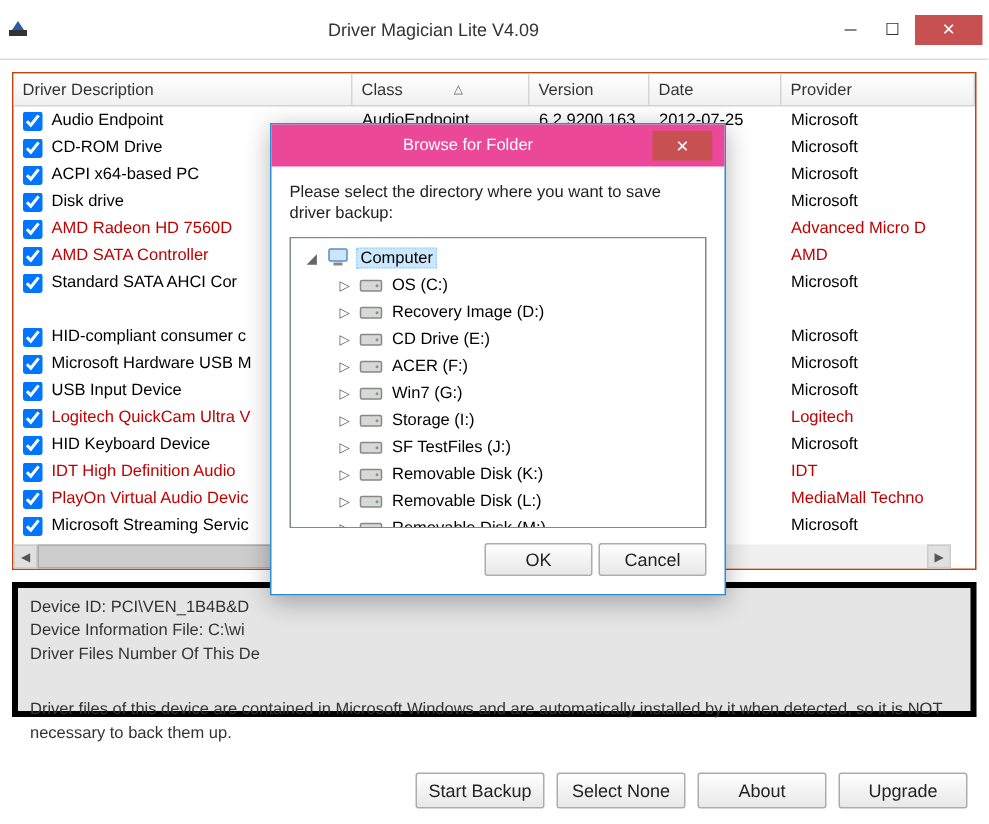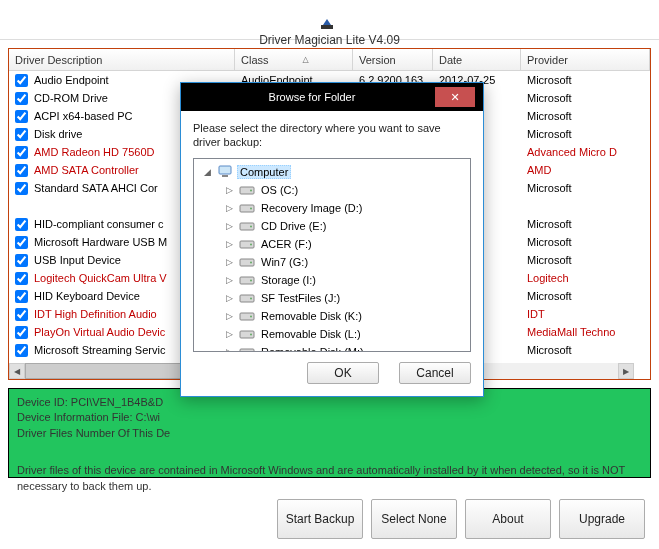--- a/index.html
+++ b/index.html
@@ -1,18 +1,18 @@
 <!DOCTYPE html>
 <html><head>
 <meta charset="utf-8">
 <style>
 * { box-sizing: border-box; margin: 0; padding: 0; font-family: "Segoe UI", Tahoma, sans-serif; font-size: 11px; }
 body { background: #fff; width: 659px; height: 549px; overflow: hidden; position: relative; }
 
-.titlebar { height: 40px; background: #fff; display: flex; align-items: center; padding: 17px 4px; border-bottom: 1px solid #ddd; flex-direction: column; }
+.titlebar { height: 40px; background: #fff; display: flex; align-items: center; padding: 17px 4px; border-bottom: 1px solid #ddd; }
 .titlebar .app-icon { width: 16px; height: 16px; margin-right: 6px; }
 .titlebar .title { flex: 1; text-align: center; font-size: 12px; color: #333; }
 .titlebar .win-btn { width: 26px; height: 20px; display: flex; align-items: center; justify-content: center; color: #333; cursor: default; margin-left: 2px; }
 .titlebar .win-btn.close { background: #c75050; color: #fff; width: 45px; }
 
 .main-area { padding: 8px; }
 
 .table-wrap { border: 1px solid #c2410c; background: #fff; height: 332px; overflow: hidden; position: relative; }
 .table-header { display: flex; background: linear-gradient(#fff, #f0f0f0); border-bottom: 1px solid #d5d5d5; height: 22px; }
 .table-header .th { padding: 3px 6px; border-right: 1px solid #d5d5d5; display: flex; align-items: center; color: #333; cursor: default; }
@@ -28,42 +28,42 @@
 .table-row .td { padding: 1px 6px; white-space: nowrap; overflow: hidden; text-overflow: clip; display: flex; align-items: center; }
 .table-row .td.col-desc { gap: 4px; }
 .table-row input[type=checkbox] { width: 13px; height: 13px; margin-right: 2px; flex-shrink: 0; }
 .table-row.highlight { color: #c00000; }
 
 .hscroll { position: absolute; bottom: 0; left: 0; right: 16px; height: 16px; background: #f0f0f0; display: flex; align-items: center; }
 .hscroll .sbtn { width: 16px; height: 16px; background: #e0e0e0; border: 1px solid #ccc; display: flex; align-items: center; justify-content: center; font-size: 8px; color: #555; }
 .hscroll .track { flex: 1; height: 16px; position: relative; }
 .hscroll .thumb { position: absolute; left: 0; width: 60%; height: 100%; background: #cdcdcd; border: 1px solid #aaa; }
 
-.info-box { margin-top: 8px; border: 1px solid #000000; padding: 6px 8px; height: 90px; background: #22c55e; color: #333; line-height: 1.4; }
+.info-box { margin-top: 8px; border: 4px solid #000000; padding: 6px 8px; height: 90px; background: #e5e5e5; color: #333; line-height: 1.4; }
 .info-box .line { white-space: nowrap; overflow: hidden; }
 
 .button-bar { position: absolute; bottom: 10px; right: 14px; display: flex; gap: 8px; }
-.btn { min-width: 86px; height: 40px; background: linear-gradient(#fefefe,#e8e8e8); border: 1px solid #acacac; border-radius: 2px; cursor: default; display: flex; align-items: center; justify-content: center; font-size: 12px; color: #222; }
+.btn { min-width: 86px; height: 24px; background: linear-gradient(#fefefe,#e8e8e8); border: 1px solid #acacac; border-radius: 2px; cursor: default; display: flex; align-items: center; justify-content: center; font-size: 12px; color: #222; }
 
 
 .overlay { position: absolute; inset: 0; background: transparent; }
 .dialog { position: absolute; left: 180px; top: 82px; width: 304px; background: #fff; border: 1px solid #2b8dd6; box-shadow: 0 4px 16px rgba(0,0,0,.3); }
-.dialog .dtitle { background: #000000; color: #fff; height: 28px; display: flex; align-items: center; padding: 0 8px; font-size: 12px; }
+.dialog .dtitle { background: #ec4899; color: #fff; height: 28px; display: flex; align-items: center; padding: 0 8px; font-size: 12px; }
 .dialog .dtitle .t { flex: 1; text-align: center; }
 .dialog .dclose { width: 40px; height: 20px; background: #c75050; color: #fff; display: flex; align-items: center; justify-content: center; font-size: 11px; cursor: default; }
 .dialog .dbody { padding: 10px 12px 12px; }
 .dialog .dmsg { margin-bottom: 8px; line-height: 1.3; color: #222; }
 .tree { border: 1px solid #828790; height: 194px; padding: 4px 2px; overflow: auto; background: #fff; }
 .tree-item { display: flex; align-items: center; height: 18px; gap: 4px; padding-left: 6px; }
 .tree-item .toggle { width: 11px; height: 11px; display: inline-flex; align-items: center; justify-content: center; color: #666; font-size: 9px; }
 .tree-item .icn { width: 16px; height: 14px; display: inline-flex; align-items: center; justify-content: center; }
 .tree-item.level1 { padding-left: 28px; }
 .tree-item.selected .lbl { background: #cce8ff; border: 1px dotted #99d1ff; padding: 0 2px; }
 .tree-item .lbl { padding: 0 2px; }
-.dialog .dbtns { display: flex; justify-content: flex-end; gap: 20px; margin-top: 10px; text-align: right; }
+.dialog .dbtns { display: flex; justify-content: flex-end; gap: 4px; margin-top: 10px; text-align: right; }
 .dialog .dbtns .btn { min-width: 72px; height: 22px; }
 
 
 .svg-icon { width: 16px; height: 16px; }
 </style>
 </head>
 <body>
 
 <div class="titlebar">
   <span class="app-icon">

